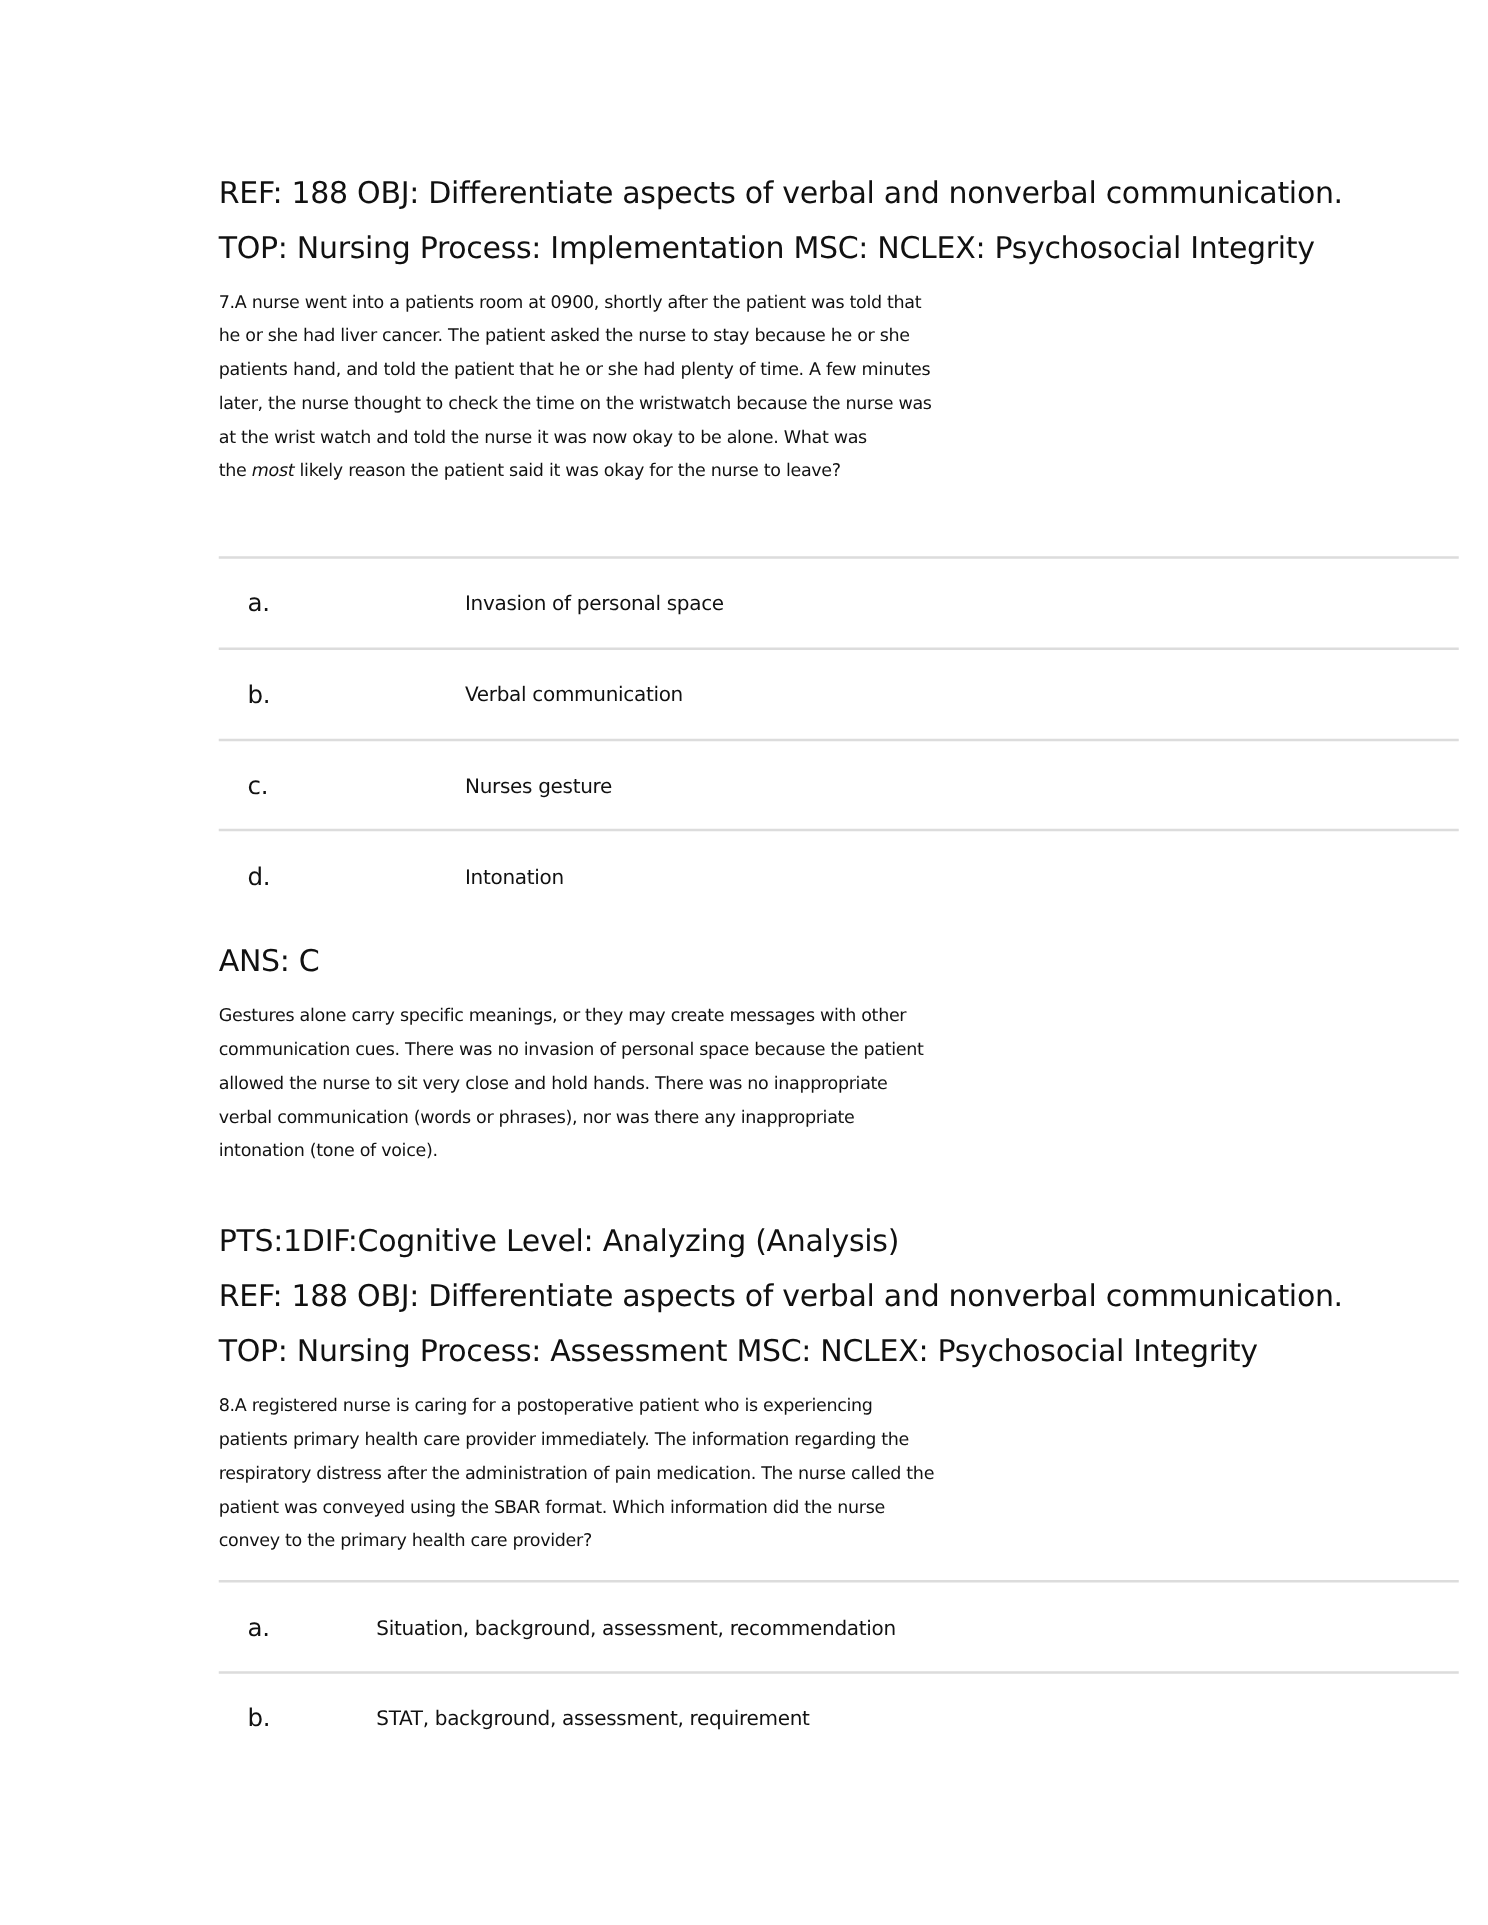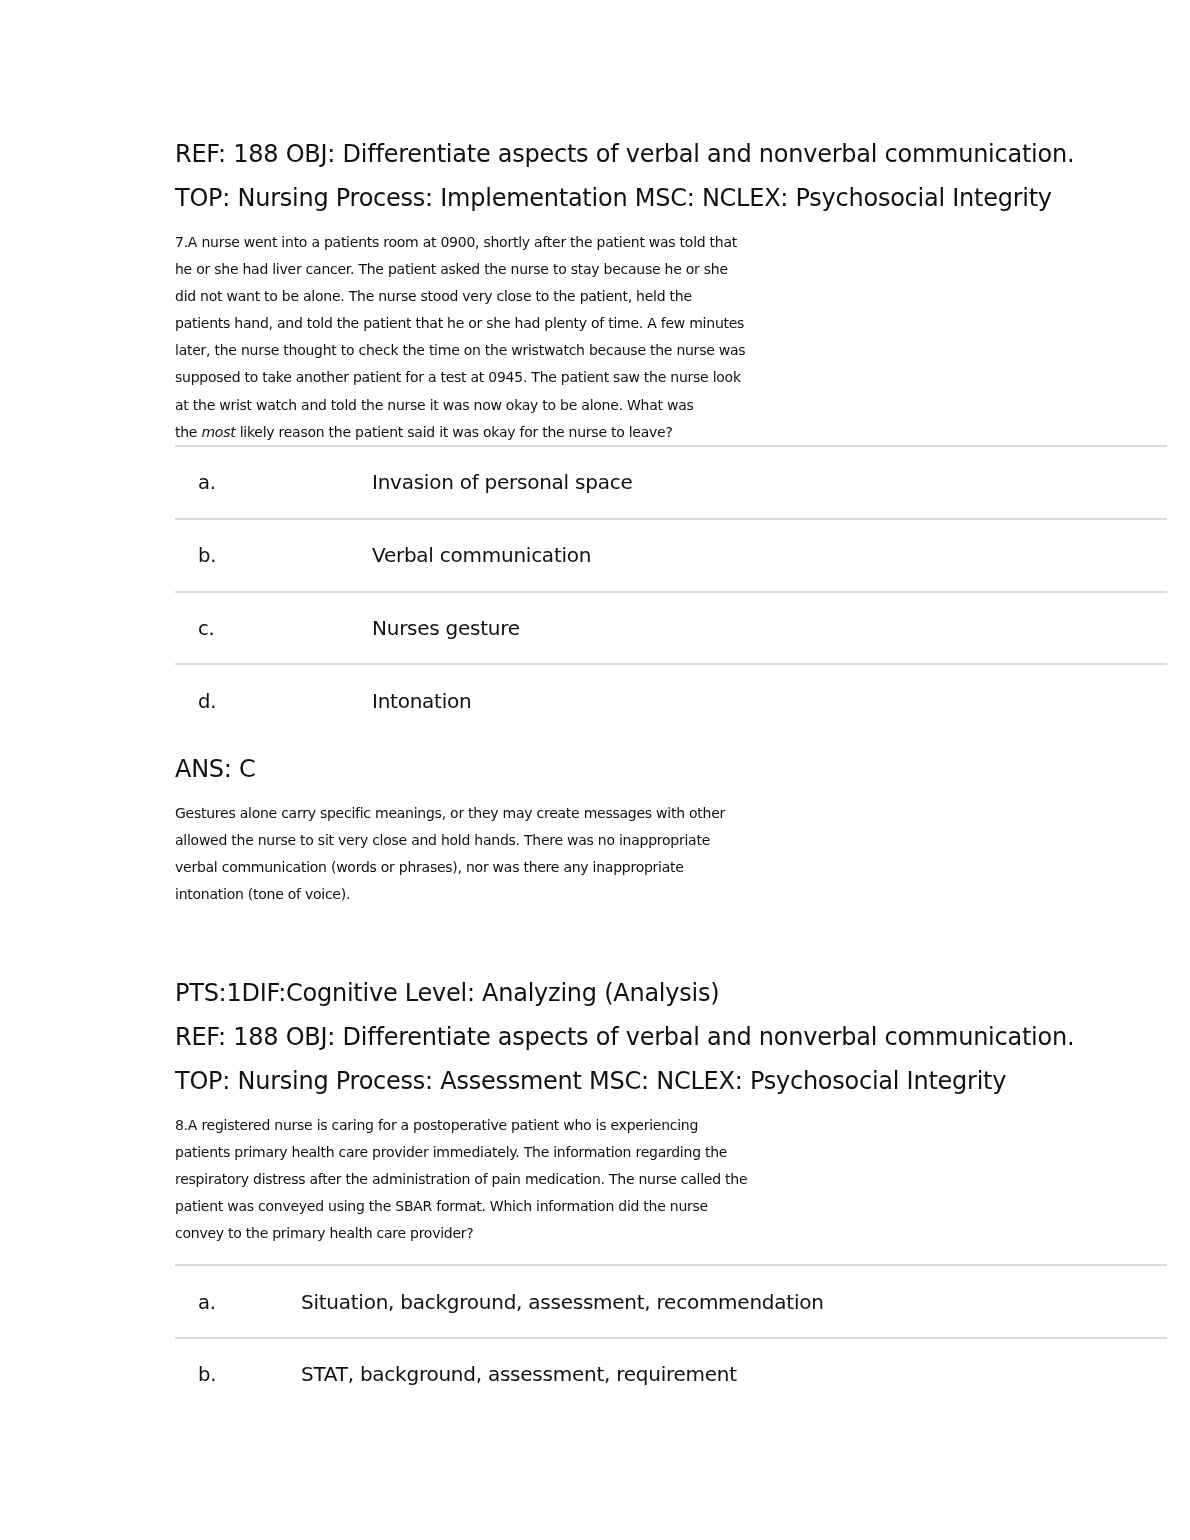--- a/index.html
+++ b/index.html
@@ -13,40 +13,38 @@
     font-size: 24px; letter-spacing: -0.25px; line-height: 27px;
     transform-origin: left top;
   }
   .para {
     position: absolute; left: 0; width: 860px;
     font-size: 14px; letter-spacing: -0.25px; line-height: 27.1px;
   }
   .para .l { display: block; white-space: nowrap; }
   .rule { position: absolute; left: 0; width: 992px; height: 2px; background: #dcdcdc; }
   .opt-letter { position: absolute; left: 23px; white-space: nowrap; font-size: 19.6px; letter-spacing: -0.25px; line-height: 27px; }
-  .opt-text { position: absolute; white-space: nowrap; font-size: 20px; letter-spacing: -0.25px; line-height: 27px; }
+  .opt-text { position: absolute; white-space: nowrap; font-size: 16px; letter-spacing: -0.25px; line-height: 27px; }
   .q7 .opt-text { left: 197px; }
   .q8 .opt-text { left: 126px; }
   em { font-style: italic; margin-top: 30px; }
 </style>
 </head>
 <body>
 
 <div class="page">
 
   <div class="line" style="top:141px">REF: 188 OBJ: Differentiate aspects of verbal and nonverbal communication.</div>
   <div class="line" style="top:185px">TOP: Nursing Process: Implementation MSC: NCLEX: Psychosocial Integrity</div>
 
   <div class="para" style="top:229px">
     <span class="l">7.A nurse went into a patients room at 0900, shortly after the patient was told that</span>
     <span class="l">he or she had liver cancer. The patient asked the nurse to stay because he or she</span>
-    <span class="l">did not want to be alone. The nurse stood very close to the patient, held the</span>
     <span class="l">patients hand, and told the patient that he or she had plenty of time. A few minutes</span>
     <span class="l">later, the nurse thought to check the time on the wristwatch because the nurse was</span>
-    <span class="l">supposed to take another patient for a test at 0945. The patient saw the nurse look</span>
     <span class="l">at the wrist watch and told the nurse it was now okay to be alone. What was</span>
     <span class="l"><span>the </span><em>most</em><span> likely reason the patient said it was okay for the nurse to leave?</span></span>
   </div>
 
   <div class="q7">
     <div class="rule" style="top:445px"></div>
     <div>
       <div class="opt-letter" style="top:469px">a.</div>
       <div class="opt-text" style="top:469px">Invasion of personal space</div>
     </div>
@@ -64,20 +62,21 @@
     <div>
       <div class="opt-letter" style="top:688px">d.</div>
       <div class="opt-text" style="top:688px">Intonation</div>
     </div>
   </div>
 
   <div class="line" style="top:756px">ANS: C</div>
 
   <div class="para" style="top:800px">
     <span class="l">Gestures alone carry specific meanings, or they may create messages with other</span>
+    <span class="l">communication cues. There was no invasion of personal space because the patient</span>
     <span class="l">allowed the nurse to sit very close and hold hands. There was no inappropriate</span>
     <span class="l">verbal communication (words or phrases), nor was there any inappropriate</span>
     <span class="l">intonation (tone of voice).</span>
   </div>
 
   <div class="line" style="top:980px">PTS:1DIF:Cognitive Level: Analyzing (Analysis)</div>
   <div class="line" style="top:1024px">REF: 188 OBJ: Differentiate aspects of verbal and nonverbal communication.</div>
   <div class="line" style="top:1068px">TOP: Nursing Process: Assessment MSC: NCLEX: Psychosocial Integrity</div>
 
   <div class="para" style="top:1112px">

